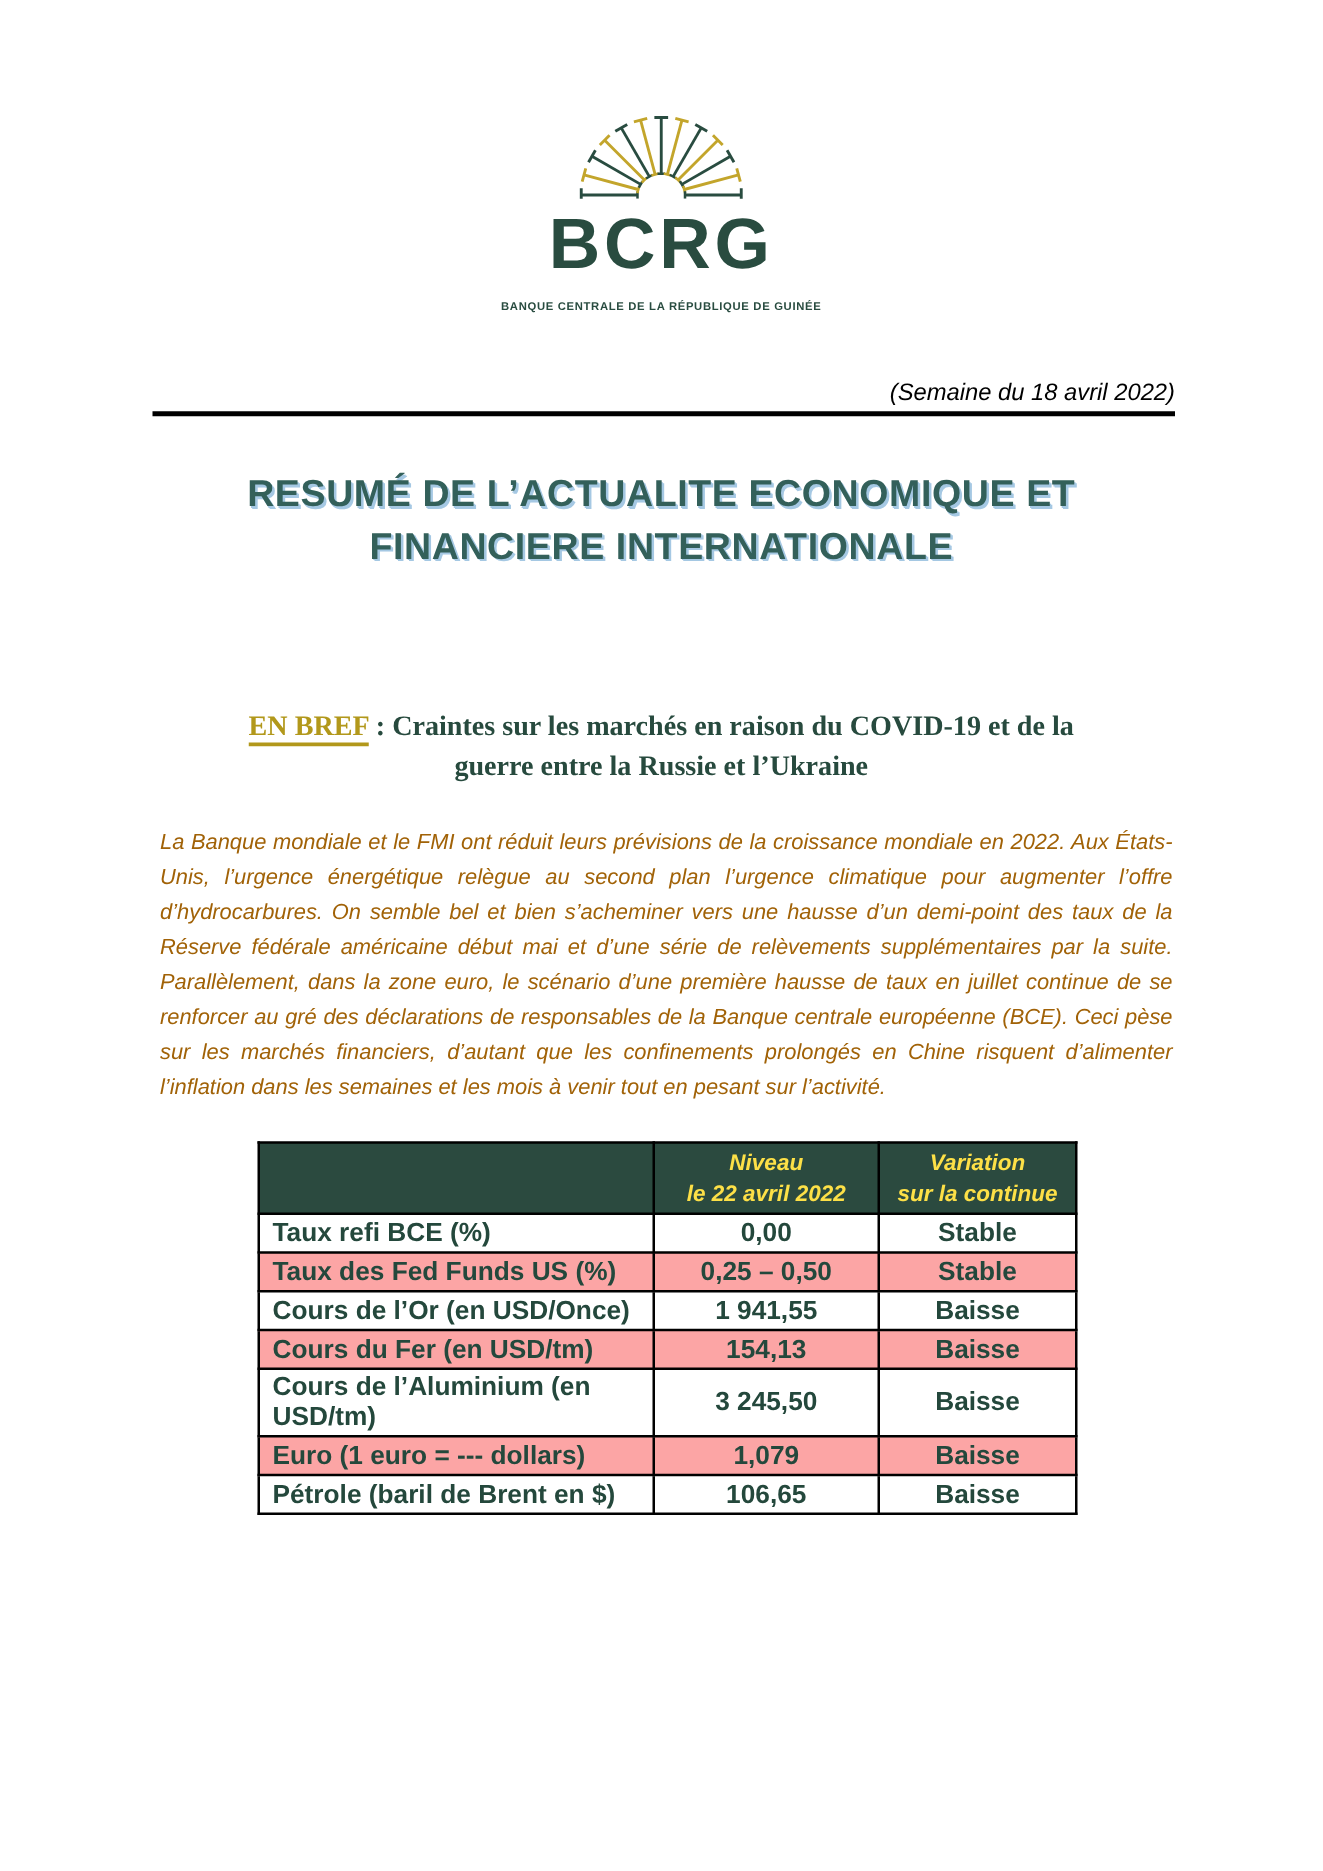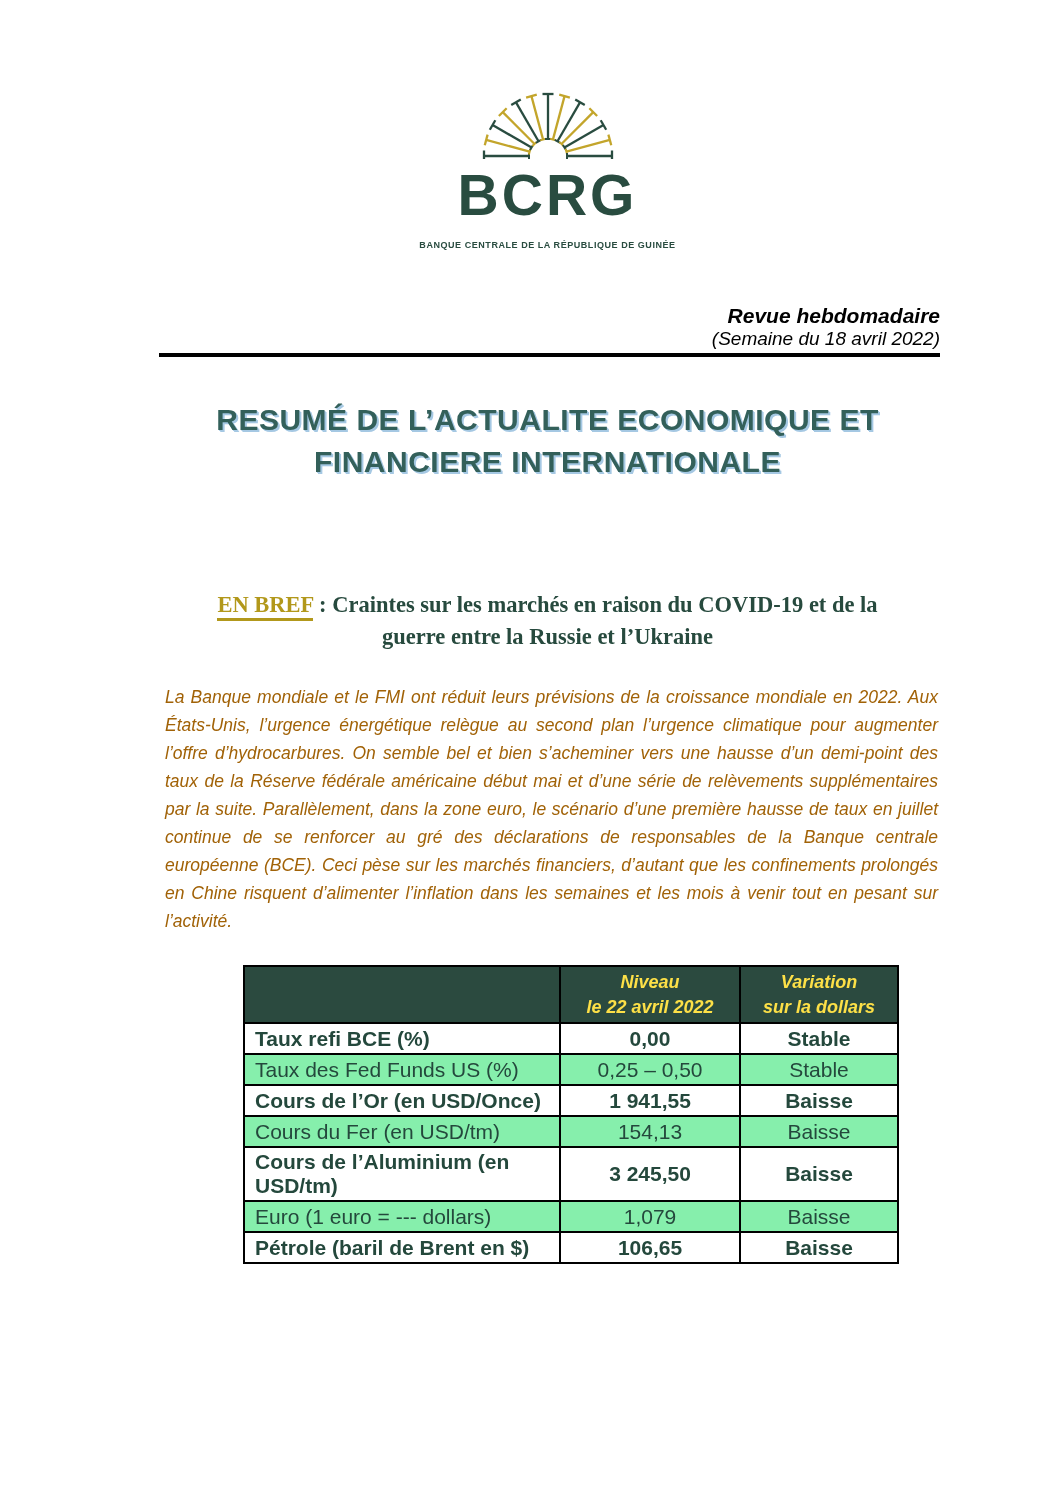--- a/index.html
+++ b/index.html
@@ -1,20 +1,20 @@
 <!DOCTYPE html>
 <html><head>
 <meta charset="utf-8">
 <style>
   * { margin:0; padding:0; box-sizing:border-box; }
   html,body { background:#ffffff; }
   body { font-family:"Liberation Sans", sans-serif; }
   .page {
     position:relative; width:1058px; height:1497px; margin:0 auto;
-    background:#ffffff; overflow:hidden; padding-top:85px;padding-left:37px;
+    background:#ffffff; overflow:hidden; padding-top:85px;
   }
 
   
   .logo-block { text-align:center; }
   .logo-fan { display:block; margin:0 auto; width:136px; height:74px; }
   .logo-acronym {
     font-size:57px; font-weight:800; letter-spacing:3px; line-height:0.95;
     color:#294C40; margin-top:9px;
   }
   .logo-subtitle {
@@ -61,21 +61,21 @@
   }
   .indicators td {
     color:#24483C; font-size:21px; height:31px; padding:2px 10px;
   }
   .col-label { width:316px; }
   .col-level { width:180px; }
   .col-var   { width:158px; }
   .indicators td.cell-label { text-align:left; }
   .indicators td.cell-center { text-align:center; }
   tr.row-strong td { font-weight:bold; background:#ffffff; }
-  tr.row-alt td    { font-weight:normal; background:#86efac; }
+  tr.row-alt td    { font-weight:bold; background:#fca5a5; }
 </style>
 </head>
 <body>
 
 <div class="page">
 
   <div class="logo-block">
     <svg class="logo-fan" viewBox="0 0 136 74" xmlns="http://www.w3.org/2000/svg">
       <g id="fan-group">
           <line x1="49.00" y1="71.00" x2="4.00" y2="71.00" stroke="#294C40" stroke-width="2.3"></line>
@@ -117,21 +117,20 @@
           <line x1="87.00" y1="71.00" x2="132.00" y2="71.00" stroke="#294C40" stroke-width="2.3"></line>
           <line x1="132.00" y1="65.50" x2="132.00" y2="76.50" stroke="#294C40" stroke-width="2.3"></line>
           <line x1="87.00" y1="68.00" x2="87.00" y2="74.00" stroke="#294C40" stroke-width="2"></line>
         </g>
     </svg>
     <div class="logo-acronym">BCRG</div>
     <div class="logo-subtitle">BANQUE CENTRALE DE LA RÉPUBLIQUE DE GUINÉE</div>
   </div>
 
   <div class="masthead">
-    <div class="masthead-title">Revue hebdomadaire</div>
     <div class="masthead-week">(Semaine du 18 avril 2022)</div>
   </div>
   <hr class="rule">
 
   <h1 class="doc-title">
     <span>RESUMÉ DE L’ACTUALITE ECONOMIQUE ET</span><br>
     <span>FINANCIERE INTERNATIONALE</span>
   </h1>
 
   <h2 class="brief-heading">
@@ -149,21 +148,21 @@
     </colgroup>
     <thead>
       <tr>
         <th></th>
         <th>
           <span>Niveau</span><br>
           <span>le 22 avril 2022</span>
         </th>
         <th>
           <span>Variation</span><br>
-          <span>sur la dollars</span>
+          <span>sur la continue</span>
         </th>
       </tr>
     </thead>
     <tbody>
       <tr class="row-strong">
         <td class="cell-label">Taux refi BCE (%)</td>
         <td class="cell-center">0,00</td>
         <td class="cell-center">Stable</td>
       </tr>
       <tr class="row-alt">

